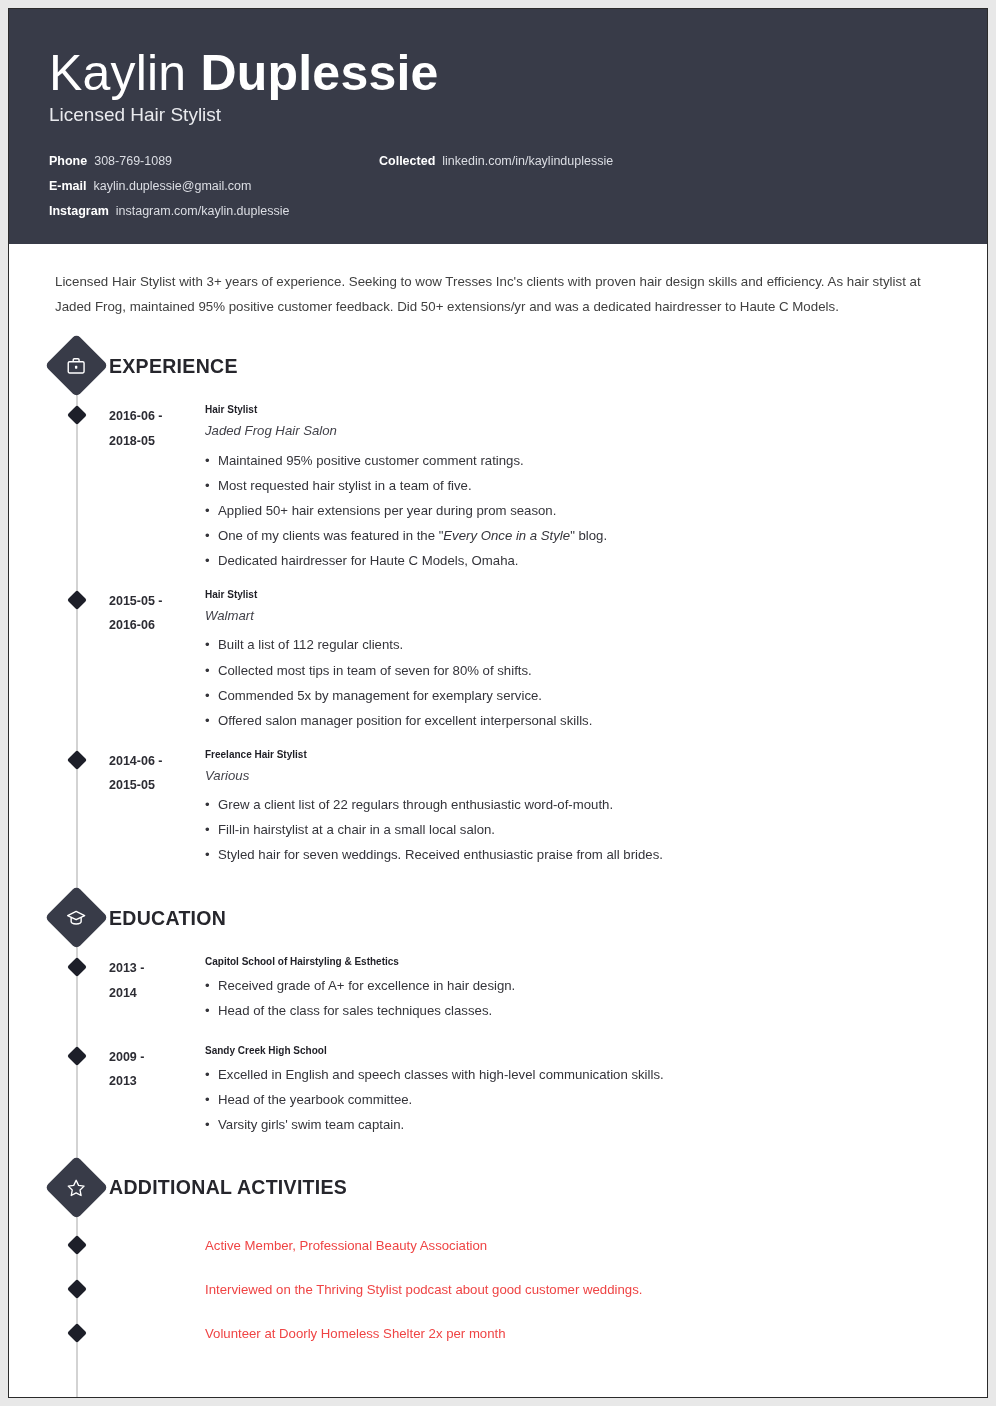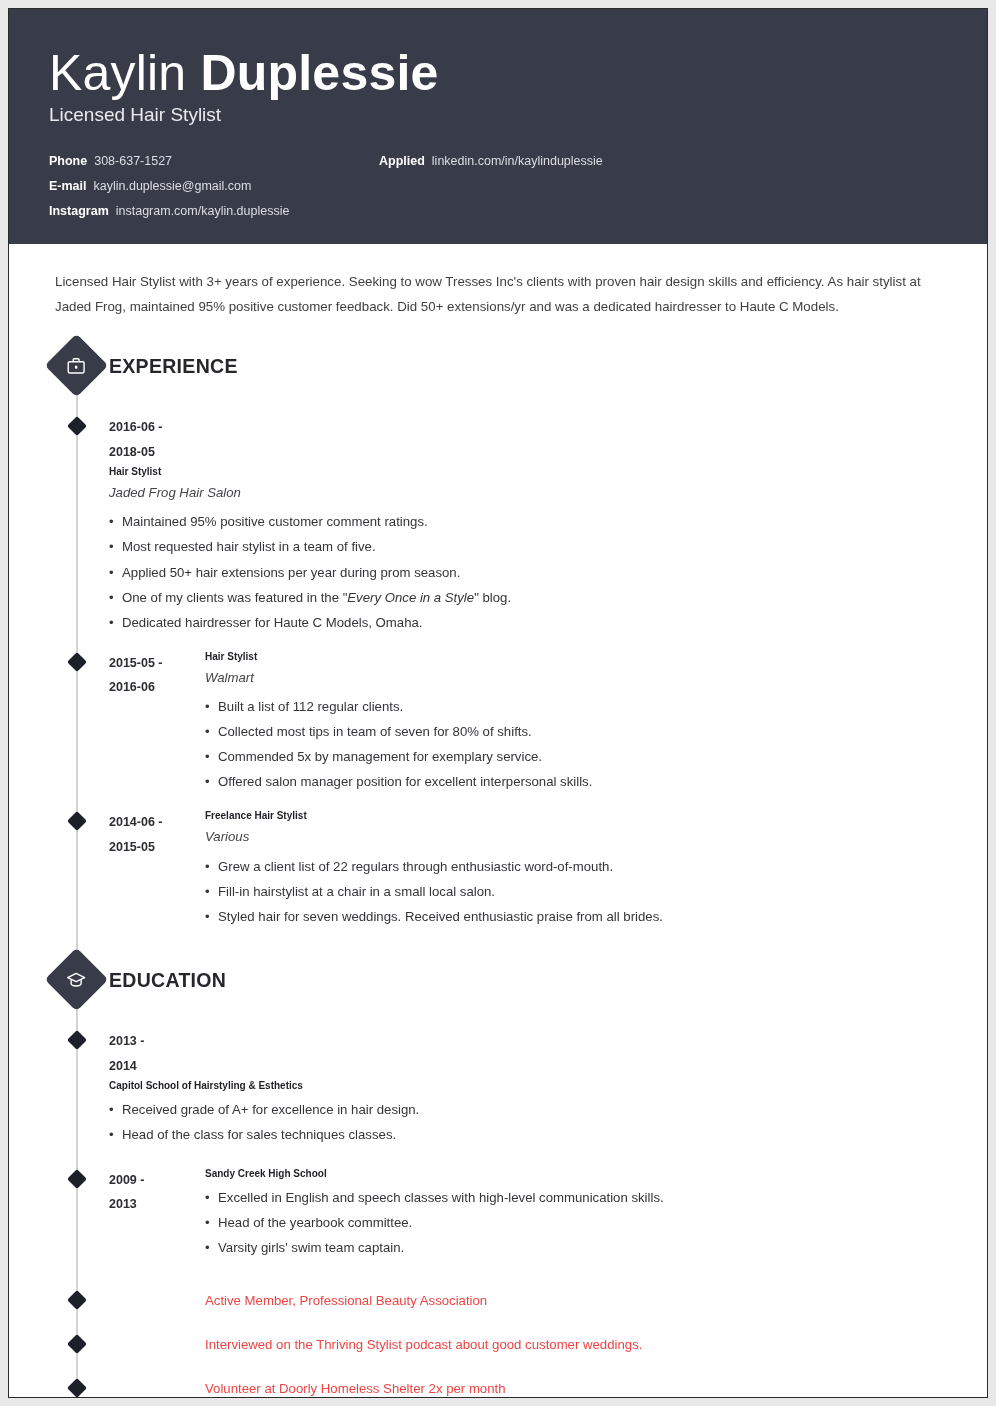--- a/index.html
+++ b/index.html
@@ -136,21 +136,21 @@
     white-space: nowrap;
   }
 
   
   .entry {
     position: relative;
     display: flex;
     padding-left: 100px;
     margin-top: 14px;
   }
-  .entry.first { margin-top: 24px; flex-direction: column; }
+  .entry.first { margin-top: 13px; }
 
   .diamond {
     position: absolute;
     left: 61px;
     top: 6px;
     width: 14px;
     height: 14px;
     background: #1d1f29;
     transform: rotate(45deg);
     border-radius: 2px;
@@ -221,23 +221,23 @@
   <div class="header">
     <div class="name">
       <span>Kaylin</span>
       <b>Duplessie</b>
     </div>
     <div class="job-title">Licensed Hair Stylist</div>
 
     <div class="contact-grid">
       <div class="c-row">
         <span class="c-label">Phone</span>
-        <span class="c-value">308-637-1527</span>
+        <span class="c-value">308-769-1089</span>
         <span class="c-right">
-          <span class="c-label">Applied</span>
+          <span class="c-label">Collected</span>
           <span class="c-value">linkedin.com/in/kaylinduplessie</span>
         </span>
       </div>
       <div class="c-row">
         <span class="c-label">E-mail</span>
         <span class="c-value">kaylin.duplessie@gmail.com</span>
       </div>
       <div class="c-row">
         <span class="c-label">Instagram</span>
         <span class="c-value">instagram.com/kaylin.duplessie</span>
@@ -355,20 +355,28 @@
           <ul class="bullets">
             <li>Excelled in English and speech classes with high-level communication skills.</li>
             <li>Head of the yearbook committee.</li>
             <li>Varsity girls' swim team captain.</li>
           </ul>
         </div>
       </div>
     </div>
 
     <div class="section" style="margin-top:28px;">
+      <div class="sec-head">
+        <div class="sec-badge">
+          <svg width="21" height="20" viewBox="0 0 24 24" fill="none" stroke="#ffffff" stroke-width="1.6" stroke-linejoin="round">
+            <path d="M12 2.9l2.9 6.1 6.6.9-4.8 4.7 1.2 6.6L12 18.1 6.1 21.2l1.2-6.6L2.5 9.9l6.6-.9z"></path>
+          </svg>
+        </div>
+        <div class="sec-title">ADDITIONAL ACTIVITIES</div>
+      </div>
 
       <div class="act-item" style="margin-top:22px;">
         <div class="diamond"></div>
         <span>Active Member, Professional Beauty Association</span>
       </div>
       <div class="act-item">
         <div class="diamond"></div>
         <span>Interviewed on the Thriving Stylist podcast about good customer weddings.</span>
       </div>
       <div class="act-item">

